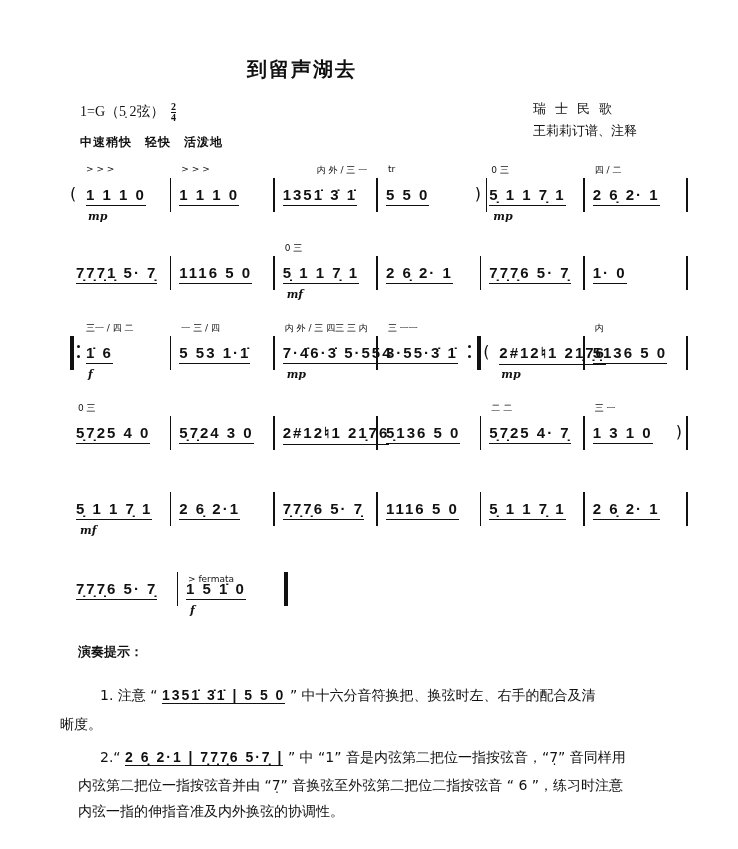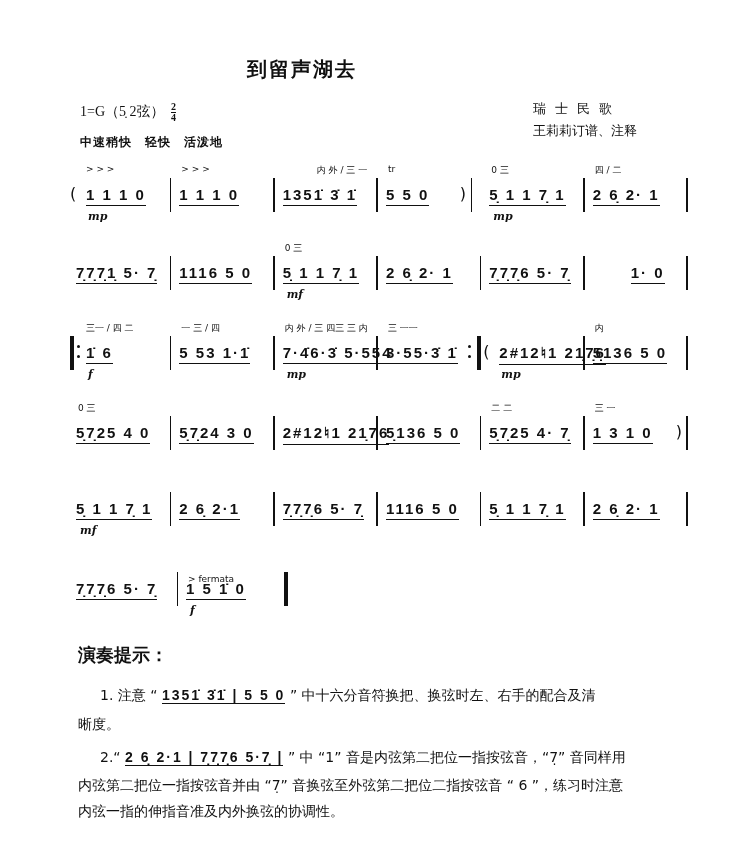--- a/index.html
+++ b/index.html
@@ -18,21 +18,21 @@
   .m{position:absolute;top:0;height:70px;}
   .bar{position:absolute;width:1.5px;background:#111;top:18px;height:34px;}
   .bar.thick{width:4px;}
   .grp{position:absolute;top:26px;font-weight:bold;font-size:15px;font-family:"Liberation Sans",sans-serif;letter-spacing:2px;white-space:nowrap;}
   .grp .u1{display:block;border-top:1.3px solid #111;margin-top:2px;height:0;}
   .mark{position:absolute;font-size:9px;white-space:nowrap;}
   .dyn{position:absolute;font-style:italic;font-weight:bold;font-size:11px;font-family:"DejaVu Serif",serif;}
   .paren{position:absolute;top:24px;font-size:16px;}
   .repeat-dots{position:absolute;width:3px;}
   .repeat-dots i{display:block;width:3px;height:3px;background:#111;border-radius:50%;margin:7px 0;}
-  .hint-title{top:643px;left:78px;font-size:18px;font-weight:bold;}
+  .hint-title{top:643px;left:78px;font-size:13px;font-weight:bold;}
   .hint-line{position:absolute;font-size:14px;white-space:nowrap;text-align:right;}
   .inline-notes{display:inline-block;font-weight:bold;letter-spacing:2px;font-family:"Liberation Sans",sans-serif;border-bottom:1.3px solid #111;}
 </style>
 </head>
 <body>
 
 <div class="abs title">到留声湖去</div>
 <div class="abs key">
   <span>1=G（5̣ 2弦）</span>
   <span class="frac">
@@ -56,21 +56,21 @@
       <div class="m" style="left: 103.333px; width: 103.333px;">
         <span class="mark" style="left: 10px; top: 4px;">&gt; &gt;  &gt;</span>
         <span class="grp" style="left: 8px;"><span>1 1  1 0</span><span class="u1"></span></span>
         <div class="bar" style="right: 0px;"></div>
       </div>
       <div class="m" style="left: 206.667px; width: 103.333px;">
         <span class="mark" style="left: 10px; top: 4px; margin-left: 32px;">内 外 / 三 一</span>
         <span class="grp" style="left: 8px;"><span>1351̇  3̇ 1̇</span><span class="u1"></span></span>
         <div class="bar" style="right: 0px;"></div>
       </div>
-      <div class="m" style="left: 310px; width: 94px;">
+      <div class="m" style="left: 310px; width: 109px;">
         <span class="mark" style="left: 10px; top: 4px;">tr</span>
         <span class="grp" style="left: 8px;"><span>5   5 0</span><span class="u1"></span></span>
         <span class="paren" style="right: 6px;">)</span>
         <div class="bar" style="right: 0px;"></div>
       </div>
       <div class="m" style="left: 413.333px; width: 103.333px;">
         <span class="mark" style="left: 10px; top: 4px;">0 三</span>
         <span class="grp" style="left: 8px;"><span>5̣ 1  1 7̣ 1</span><span class="u1"></span></span>
         <span class="dyn" style="left: 12px; top: 50px;">mp</span>
         <div class="bar" style="right: 0px;"></div>
@@ -98,21 +98,21 @@
       </div>
       <div class="m" style="left: 310px; width: 103.333px;">
         <span class="grp" style="left: 8px;"><span>2 6̣  2· 1</span><span class="u1"></span></span>
         <div class="bar" style="right: 0px;"></div>
       </div>
       <div class="m" style="left: 413.333px; width: 103.333px;">
         <span class="grp" style="left: 8px;"><span>7̣7̣7̣6  5· 7̣</span><span class="u1"></span></span>
         <div class="bar" style="right: 0px;"></div>
       </div>
       <div class="m" style="left: 516.667px; width: 103.333px;">
-        <span class="grp" style="left: 8px; margin-left: 38px;"><span>1·   0</span><span class="u1"></span></span>
+        <span class="grp" style="left: 8px;"><span>1·   0</span><span class="u1"></span></span>
         <div class="bar" style="right: 0px;"></div>
       </div>
     </div>
     <div class="staff-row" style="top: 318px;">
       <div class="m" style="left: 0px; width: 103.333px;">
         <div class="bar thick" style="left: 2px;"></div>
         <div class="repeat-dots" style="left: 9px; top: 20px;">
           <i></i>
           <i></i>
         </div>
@@ -224,21 +224,21 @@
     </div>
   </div>
 
 <div class="abs hint-title">演奏提示：</div>
 
 <div class="hint-line" style="top:687px;left:100px;">
   <span>1. 注意 “</span>
   <span class="inline-notes">1351̇ 3̇1̇ | 5  5 0</span>
   <span>” 中十六分音符换把、换弦时左、右手的配合及清</span>
 </div>
-<div class="hint-line" style="top:716px;left:78px;">晰度。</div>
+<div class="hint-line" style="top:716px;left:60px;">晰度。</div>
 
 <div class="hint-line" style="top:749px;left:100px;">
   <span>2.“</span>
   <span class="inline-notes">2 6̣ 2·1 | 7̣7̣7̣6 5·7̣ |</span>
   <span>” 中 “1” 音是内弦第二把位一指按弦音，“7̣” 音同样用</span>
 </div>
 <div class="hint-line" style="top:777px;left:78px;">内弦第二把位一指按弦音并由 “7̣” 音换弦至外弦第二把位二指按弦音 “ 6 ”，练习时注意</div>
 <div class="hint-line" style="top:803px;left:78px;">内弦一指的伸指音准及内外换弦的协调性。</div>
 
 </body></html>

